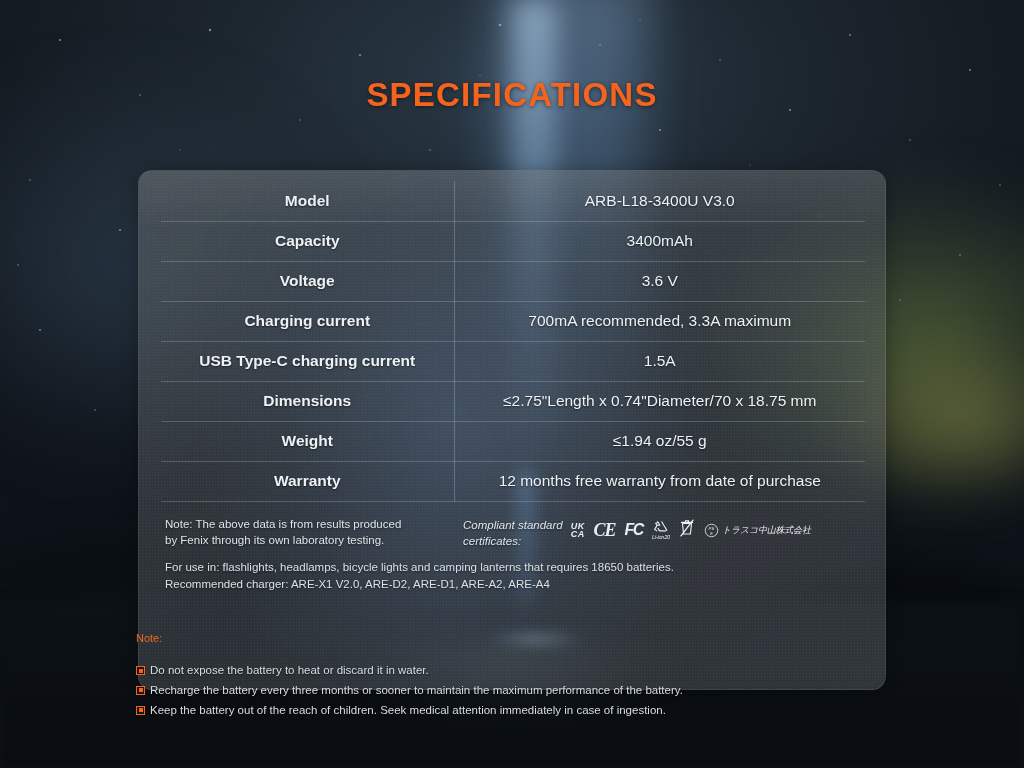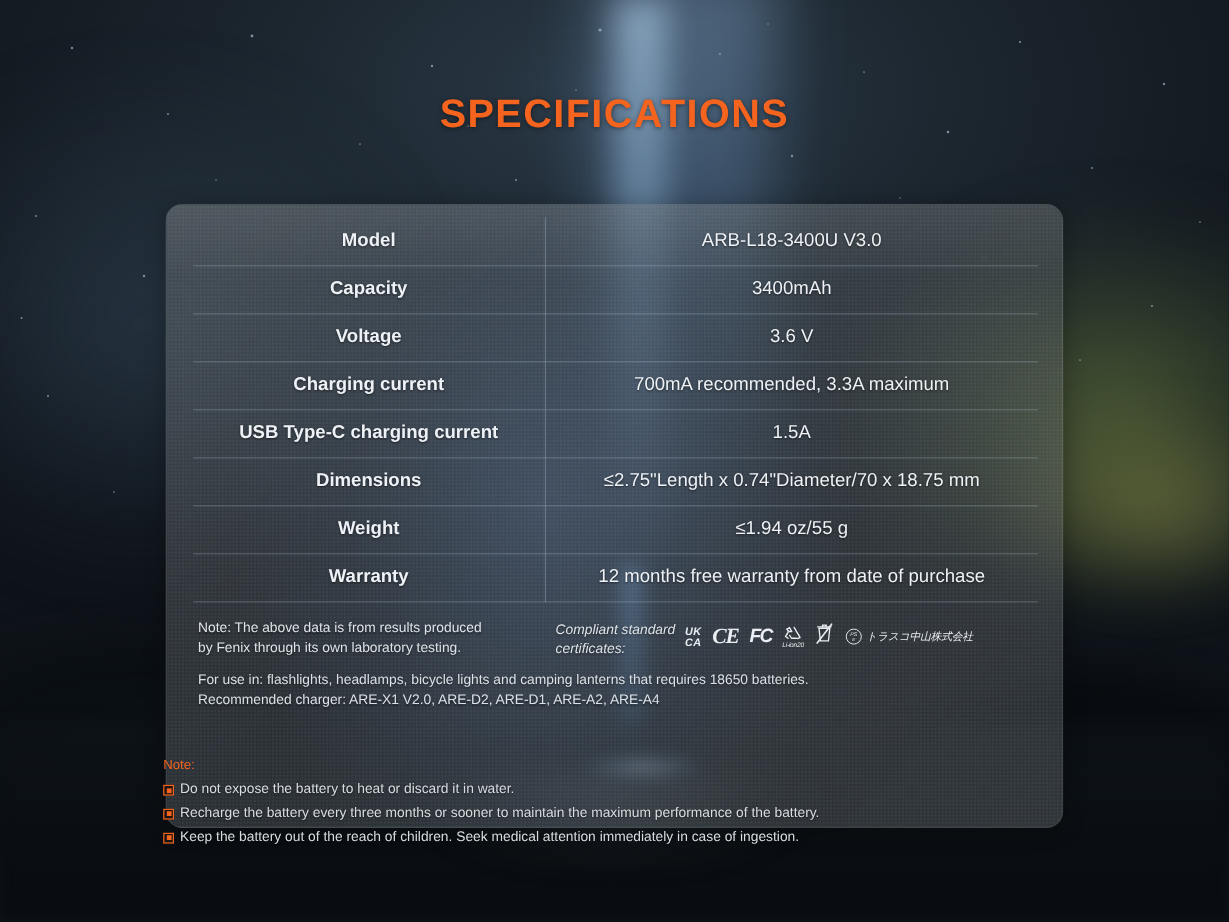--- a/index.html
+++ b/index.html
@@ -155,21 +155,21 @@
   .lg-pse .jp { font-size:9px; letter-spacing:-.2px; }
 
   .use-text {
     position:absolute; left:26px; top:388px; width:690px;
     color:#dbe1e7; font-size:11.5px; line-height:1.45;
     text-shadow:0 1px 2px rgba(0,0,0,.5);
   }
 
   
   #bottom-notes { position:absolute; left:136px; top:632px; width:760px; }
-  #bottom-notes .bn-title { color:#f4641e; font-size:11px; margin-bottom:8px; }
+  #bottom-notes .bn-title { color:#f4641e; font-size:11px; margin-bottom:20px; }
   .bn-item { display:flex; align-items:flex-start; gap:5px; margin-bottom:6px; }
   .bn-bullet {
     width:9px; height:9px; margin-top:2px; flex:0 0 9px;
     border:1.5px solid #f4641e; background:#1b1410;
     position:relative;
   }
   .bn-bullet::after {
     content:""; position:absolute; left:1.5px; top:1.5px; right:1.5px; bottom:1.5px;
     background:#f4641e;
   }

